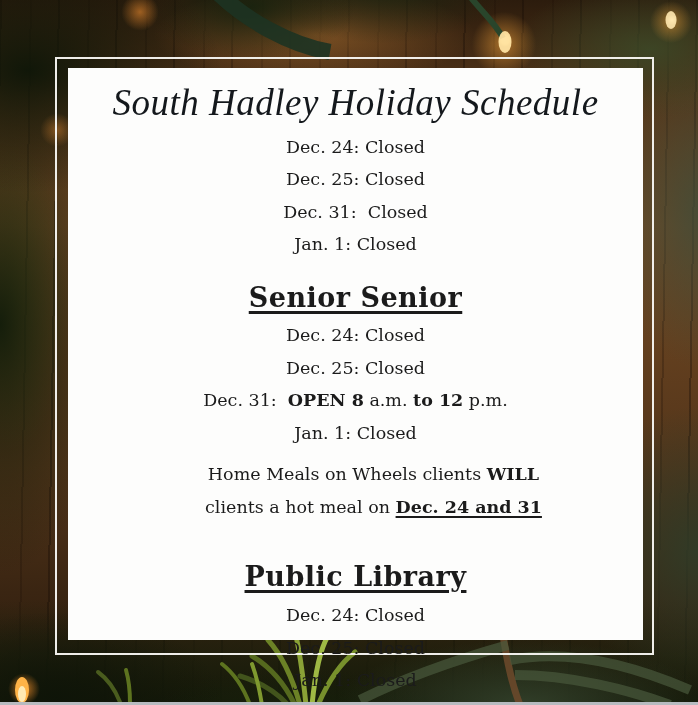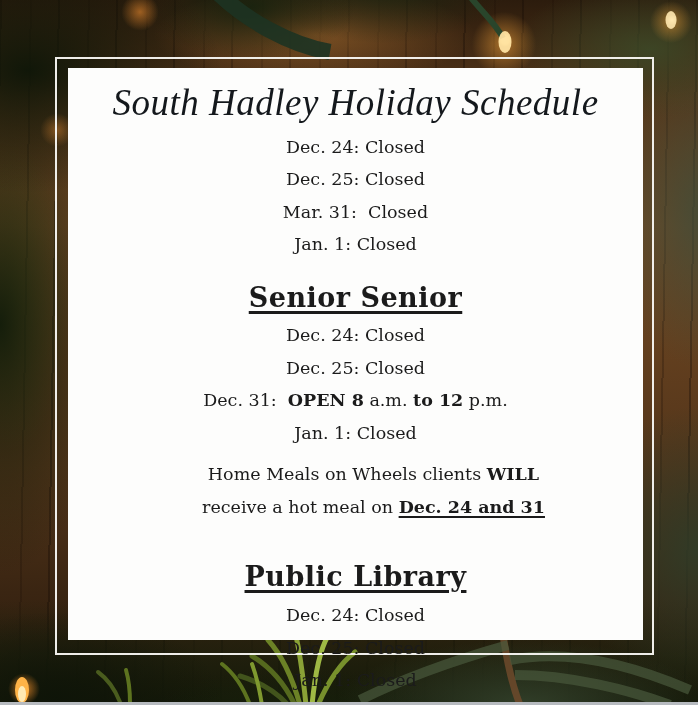--- a/index.html
+++ b/index.html
@@ -111,32 +111,32 @@
   </svg>
 
   <div class="frame"></div>
 
   <div class="card">
     <h1>South Hadley Holiday Schedule</h1>
     <div id="sections">
         <section class="schedule-section">
           <p class="sched-line"><span>Dec. 24: Closed</span></p>
           <p class="sched-line"><span>Dec. 25: Closed</span></p>
-          <p class="sched-line"><span>Mar. 31:  Closed</span></p>
+          <p class="sched-line"><span>Dec. 31:  Closed</span></p>
           <p class="sched-line"><span>Jan. 1: Closed</span></p>
         </section>
         <section class="schedule-section">
           <h2>Senior Senior</h2>
           <p class="sched-line"><span>Dec. 24: Closed</span></p>
           <p class="sched-line"><span>Dec. 25: Closed</span></p>
           <p class="sched-line"><span>Dec. 31:  </span><span class="b">OPEN 8</span><span> a.m. </span><span class="b">to 12</span><span> p.m.</span></p>
           <p class="sched-line"><span>Jan. 1: Closed</span></p>
           <div class="note">
             <p class="note-line"><span>Home Meals on Wheels clients </span><span class="b">WILL</span></p>
-            <p class="note-line"><span>receive a hot meal on </span><span class="b u">Dec. 24 and 31</span></p>
+            <p class="note-line"><span>clients a hot meal on </span><span class="b u">Dec. 24 and 31</span></p>
           </div>
         </section>
         <section class="schedule-section">
           <h2>Public Library</h2>
           <p class="sched-line"><span>Dec. 24: Closed</span></p>
           <p class="sched-line"><span>Dec. 25: Closed</span></p>
           <p class="sched-line"><span>Jan. 1: Closed</span></p>
         </section>
       </div>
   </div>

